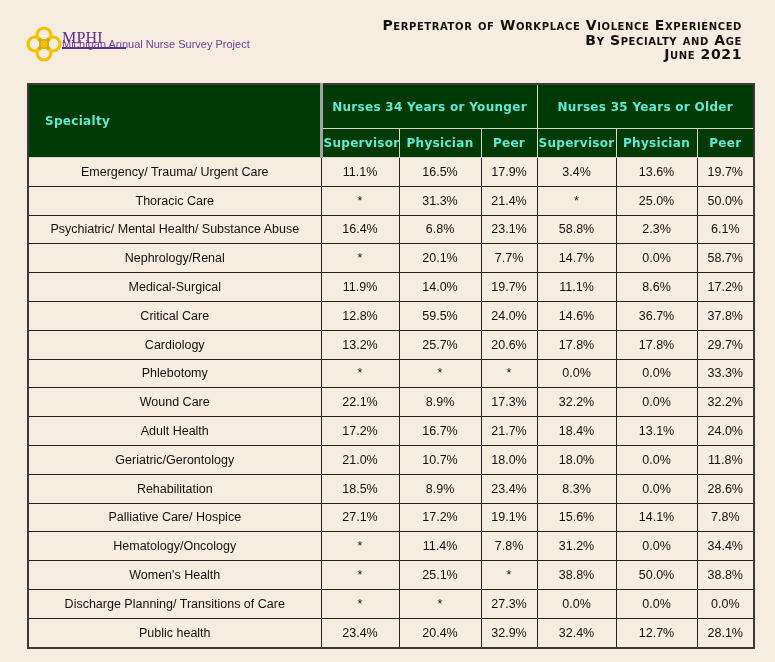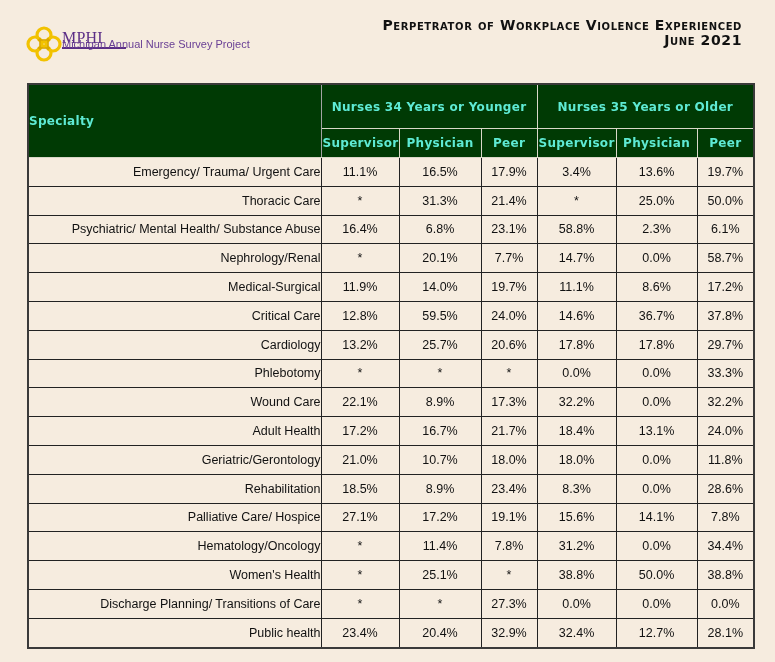--- a/index.html
+++ b/index.html
@@ -33,29 +33,29 @@
     position:absolute; left:27px; top:83px;
     width:726px; border-collapse:collapse;
     border:2px solid #3a3a3a;
     table-layout:fixed;
   }
   table.data th {
     background:#003a04; color:#5eead4;
     font-family:"DejaVu Sans", sans-serif; font-weight:bold; font-size:12px;
     border:1px solid #d8d8c8; letter-spacing:0.3px;
   }
-  table.data th.spec { text-align:left; padding-left:0; border-right:1px solid #a3a3a3; }
+  table.data th.spec { text-align:left; padding-left:16px; border-right:3px solid #a3a3a3; }
   table.data th.grp { height:41px; }
   table.data th.sub { height:26px; }
   table.data td {
     height:27.8px; padding:0; font-size:12.5px; color:#111;
     border:1px solid #222; text-align:center;
     font-family:"Liberation Sans", sans-serif;
   }
-  table.data td.name { text-align:right; }
+  table.data td.name { text-align:center; }
   table.data tr.alt td { border-top:1px solid #7a7a70; }
 </style>
 </head>
 <body>
 
 <div class="logo">
   <svg width="36" height="36" viewBox="0 0 36 36">
     <g fill="none" stroke="#f2c200" stroke-width="3.2">
       <circle cx="18" cy="9" r="7"></circle>
       <circle cx="18" cy="27" r="7"></circle>
@@ -69,20 +69,21 @@
       <line x1="22" y1="12" x2="22" y2="24"></line>
     </g>
   </svg>
   <span class="mphi">MPHI</span>
   <div class="bar"></div>
   <span class="sub">Michigan Annual Nurse Survey Project</span>
 </div>
 
 <div class="title">
   <div>Perpetrator of Workplace Violence Experienced</div>
+  <div>By Specialty and Age</div>
   <div>June 2021</div>
 </div>
 
 <table class="data">
   <colgroup>
     <col style="width:293px">
       <col style="width:78px">
       <col style="width:82px">
       <col style="width:56px">
     <col style="width:79px">

